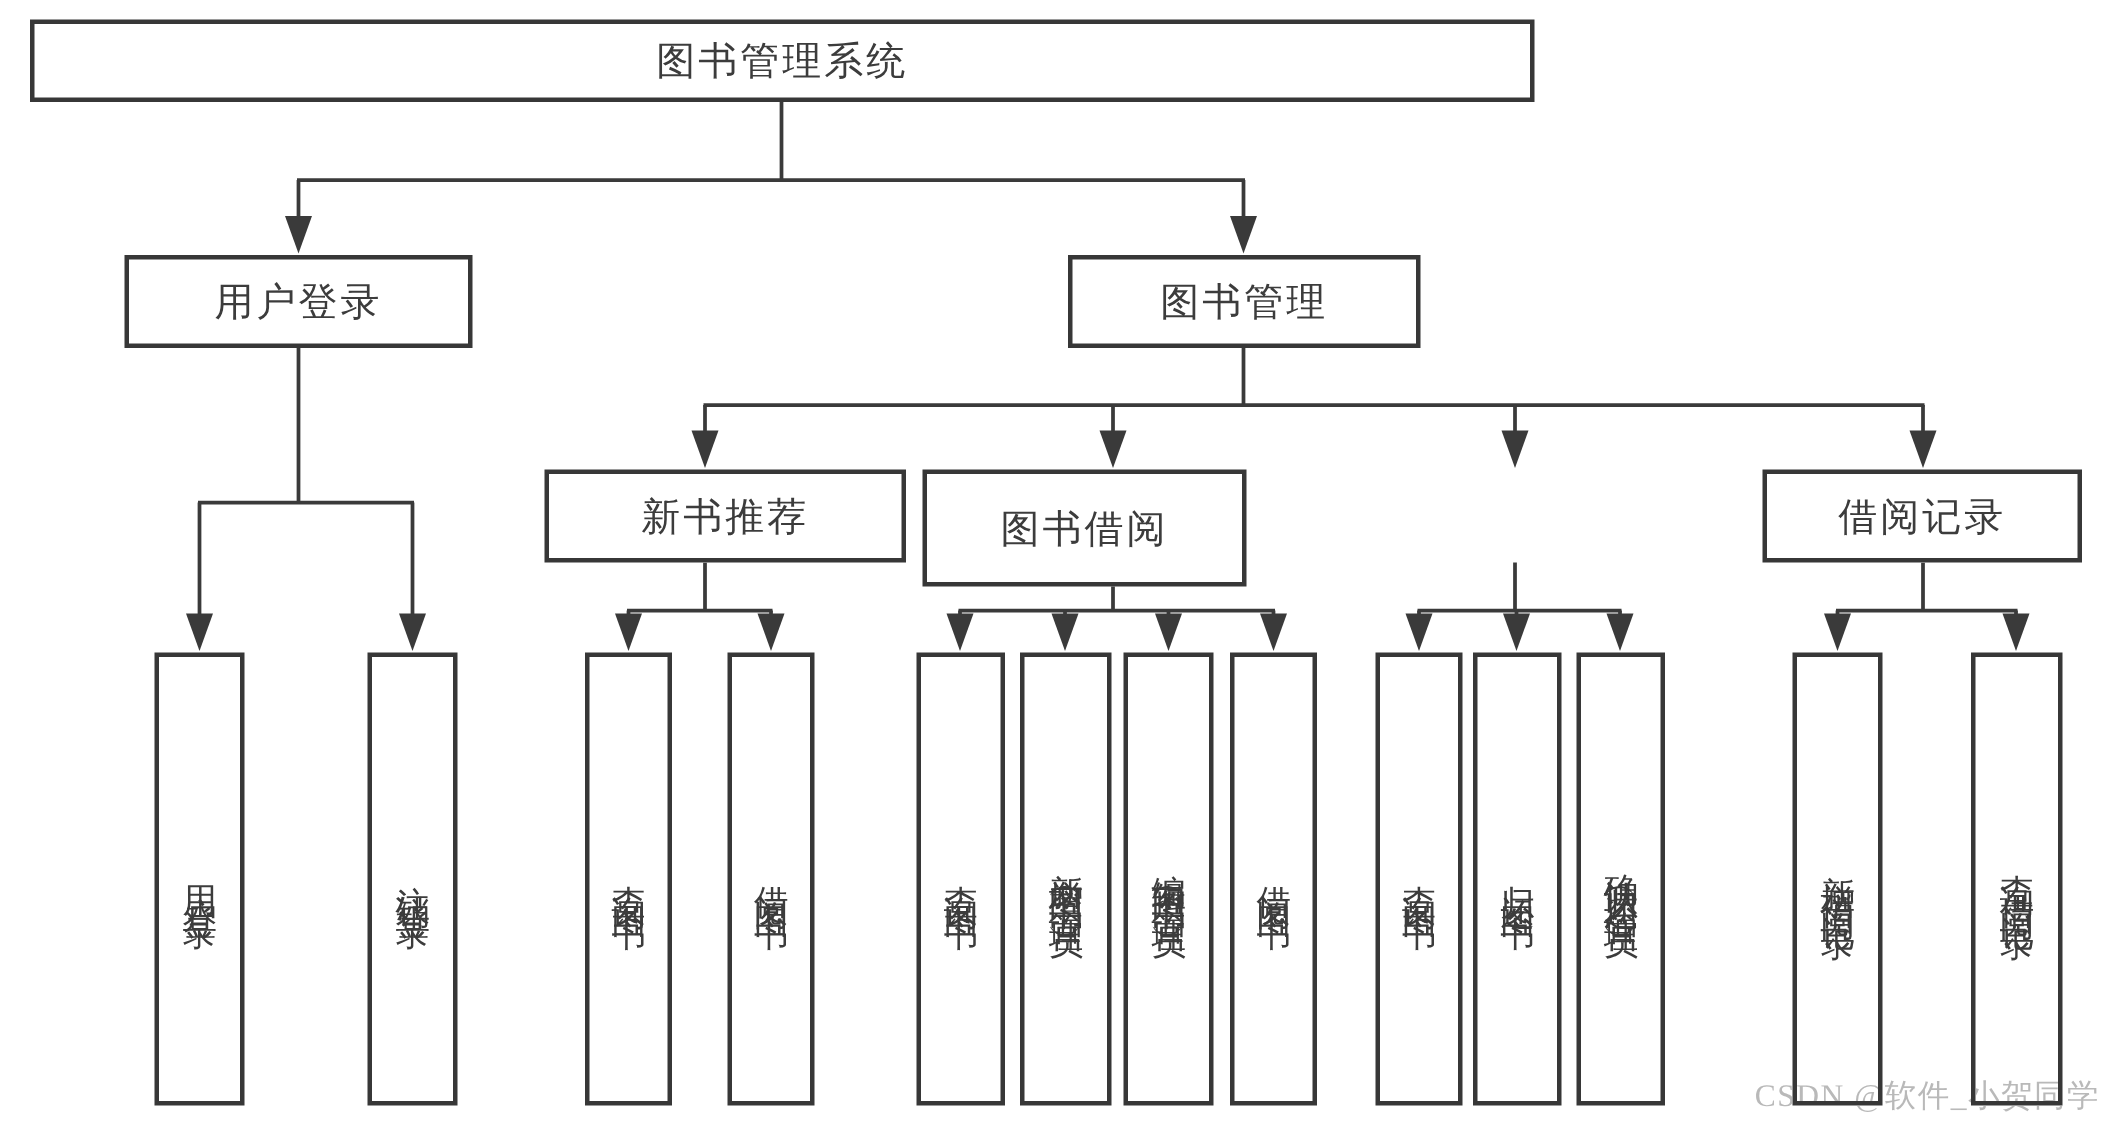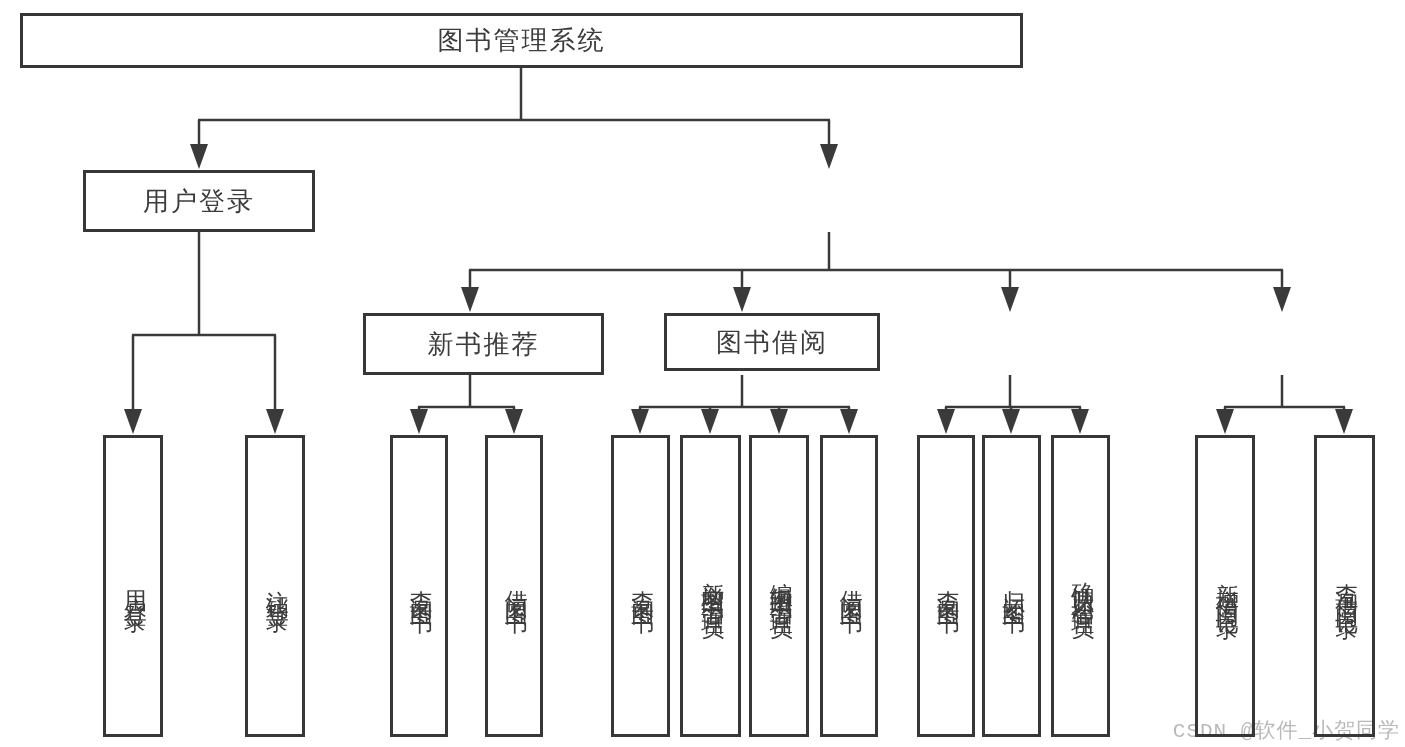--- a/index.html
+++ b/index.html
@@ -1,20 +1,20 @@
 <!DOCTYPE html>
 <html><head>
 <meta charset="utf-8">
 <style>
   html,body{margin:0;padding:0;background:#ffffff;}
   .canvas{
     position:relative;
     width:1405px;height:747px;
     background:#ffffff;
-    font-family:Liberation Mono, monospace;
+    font-family:Liberation Serif, serif;
     overflow:hidden;
   }
   svg.connectors{position:absolute;left:0;top:0;z-index:0;}
   .node{
     position:absolute;
     box-sizing:border-box;
     border:3px solid #373737;
     background:#ffffff;
     display:flex;align-items:center;justify-content:center;
     color:#3c3c3c;
@@ -117,23 +117,25 @@
       <line x1="1225" y1="407" x2="1225" y2="412"></line>
       <polygon points="1225,434 1216,409 1234,409" fill="#3a3a3a" stroke="none"></polygon>
       <line x1="1344" y1="407" x2="1344" y2="412"></line>
       <polygon points="1344,434 1335,409 1353,409" fill="#3a3a3a" stroke="none"></polygon>
     </g>
   </svg>
 
   <div class="node hnode" style="left:20px;top:13px;width:1003px;height:55px">图书管理系统</div>
 
   <div class="node hnode" style="left:83px;top:170px;width:232px;height:62px">用户登录</div>
+  <div class="node hnode" style="left:712px;top:170px;width:235px;height:62px">图书管理</div>
 
   <div class="node hnode" style="left:363px;top:313px;width:241px;height:62px">新书推荐</div>
-  <div class="node hnode" style="left:664px;top:313px;width:216px;height:58px">图书借阅</div>
+  <div class="node hnode" style="left:615px;top:313px;width:216px;height:78px">图书借阅</div>
+  <div class="node hnode" style="left:1175px;top:313px;width:213px;height:62px">借阅记录</div>
 
   <div class="node leaf" style="left:103px;width:60px">用户登录</div>
   <div class="node leaf" style="left:245px;width:60px">注销登录</div>
 
   <div class="node leaf" style="left:390px;width:58px">查询图书</div>
   <div class="node leaf" style="left:485px;width:58px">借阅图书</div>
 
   <div class="node leaf" style="left:611px;width:59px">查询图书</div>
   <div class="node leaf" style="left:680px;width:61px;letter-spacing:5px">新增图书（管理员）</div>
   <div class="node leaf" style="left:749px;width:60px;letter-spacing:5px">编辑图书（管理员）</div>

